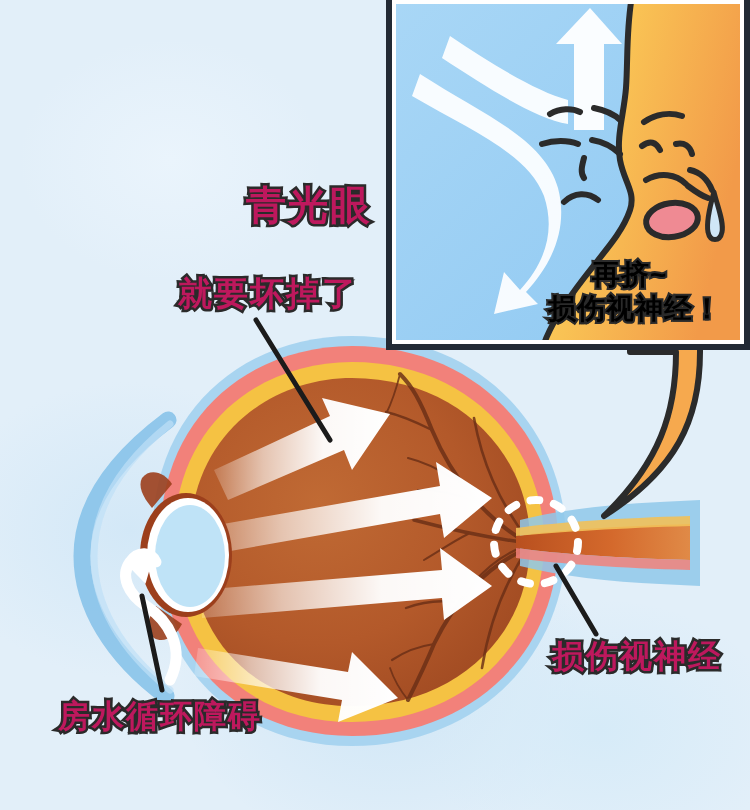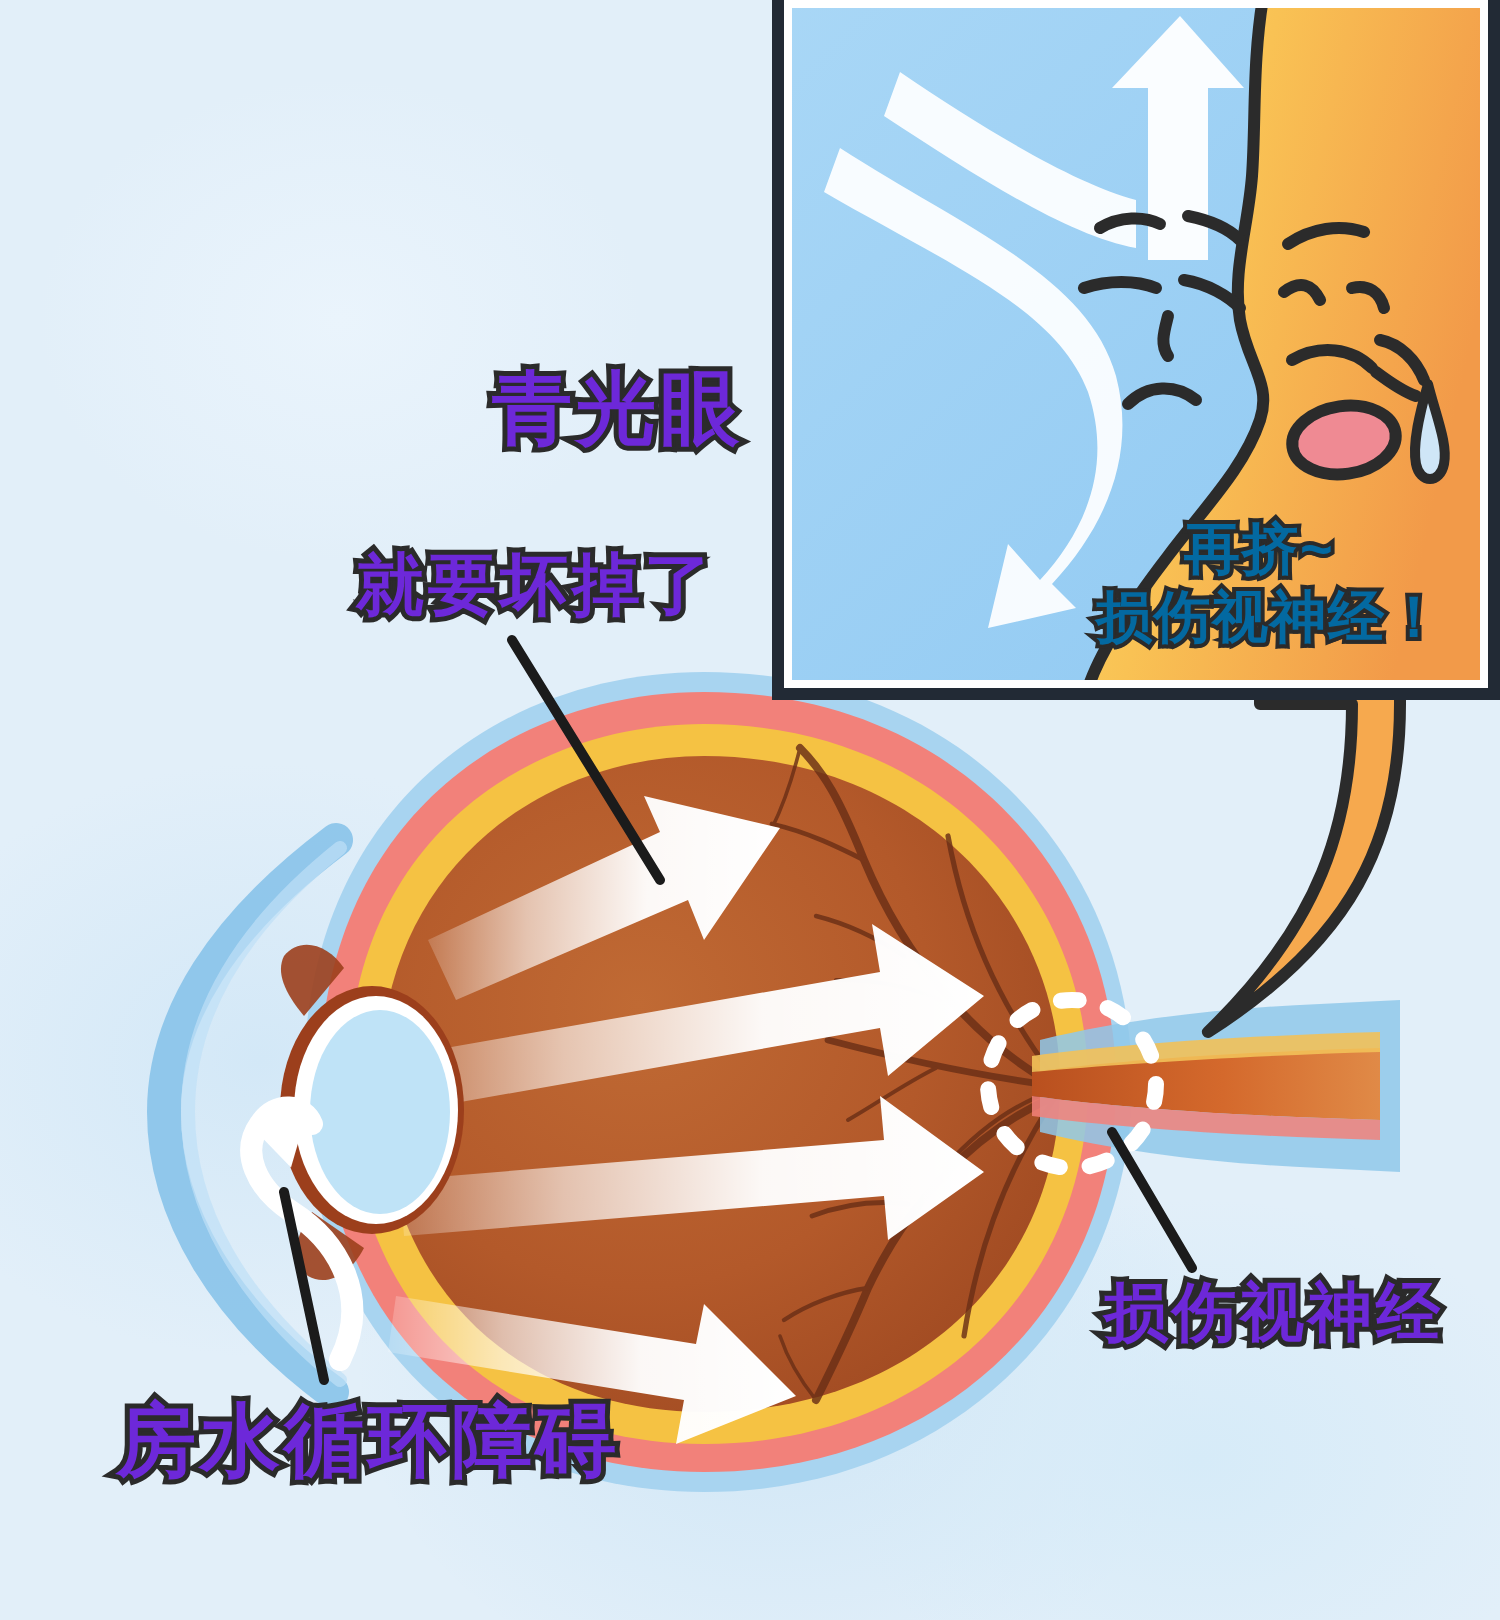--- a/index.html
+++ b/index.html
@@ -31,35 +31,35 @@
     position: absolute;
     left: 0; top: 0;
     width: 750px; height: 810px;
     overflow: visible;
   }
 
   
   .cap {
     position: absolute;
     font-weight: 700;
-    color: #6d28d9;
+    color: #be185d;
     letter-spacing: 2px;
     white-space: nowrap;
     line-height: 1.15;
     -webkit-text-stroke: 5px #2b2b2b;
     paint-order: stroke fill;
     text-shadow:
       -1px -1px 0 #2b2b2b,  1px -1px 0 #2b2b2b,
       -1px  1px 0 #2b2b2b,  1px  1px 0 #2b2b2b,
        0px  2px 0 #2b2b2b,  2px  0px 0 #2b2b2b;
   }
 
   #cap-title    { left: 246px; top: 182px; font-size: 40px; }
   #cap-iop      { left: 178px; top: 274px; font-size: 34px; }
-  #cap-aqueous  { left: 58px;  top: 698px; font-size: 40px; }
+  #cap-aqueous  { left: 58px;  top: 698px; font-size: 32px; }
   #cap-nerve    { left: 524px; top: 638px; font-size: 32px; margin-left: 28px; }
 
   
   #inset {
     position: absolute;
     left: 386px; top: -6px;
     width: 364px; height: 356px;
     border: 6px solid #222a35;
     background: #9fd2f4;
     box-sizing: border-box;
@@ -71,21 +71,21 @@
     border: 4px solid #ffffff;
     box-sizing: border-box;
     pointer-events: none;
   }
   #inset svg { position: absolute; left: -4px; top: -4px; width: 356px; height: 348px; overflow: visible; }
 
   
   .bub {
     position: absolute;
     font-weight: 700;
-    color: #0369a1;
+    color: #000000;
     white-space: nowrap;
     letter-spacing: 1px;
     -webkit-text-stroke: 4px #2b2b2b;
     paint-order: stroke fill;
     text-shadow:
       -1px -1px 0 #2b2b2b,  1px -1px 0 #2b2b2b,
       -1px  1px 0 #2b2b2b,  1px  1px 0 #2b2b2b,
        0px  2px 0 #2b2b2b;
   }
   #bub-line1 { left: 592px; top: 256px; font-size: 28px; }

